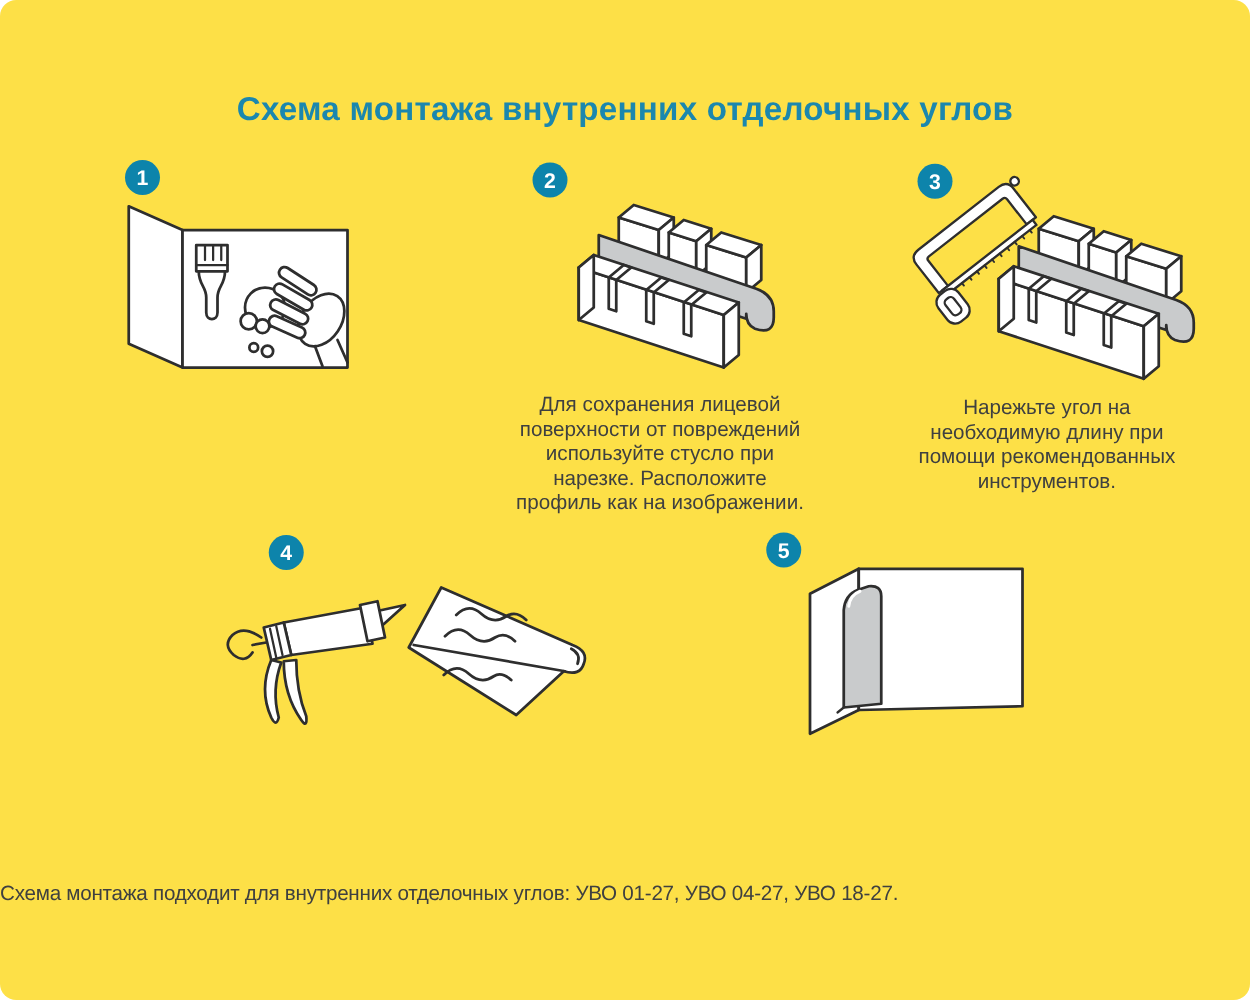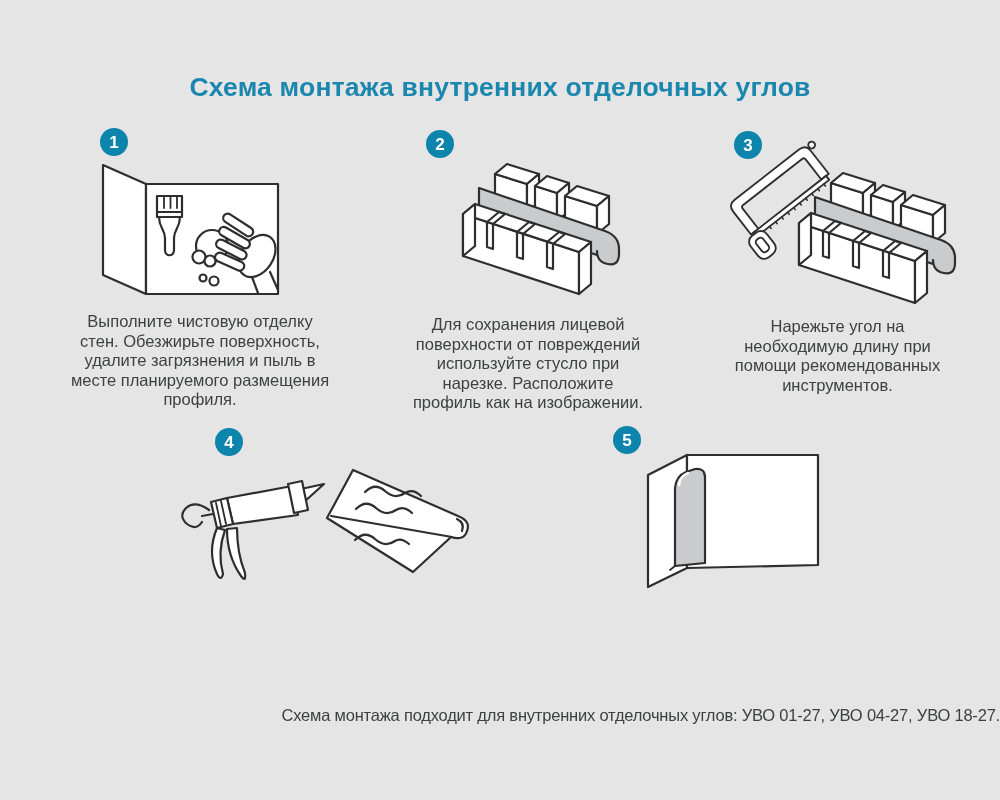--- a/index.html
+++ b/index.html
@@ -1,34 +1,34 @@
 <!DOCTYPE html>
 <html><head>
 <meta charset="utf-8">
 <style>
   html,body{margin:0;padding:0;background:#fff;}
   .canvas{
-    position:relative;width:1000px;height:800px;background:#e5e5e5;
-    font-family:"Liberation Sans",sans-serif;overflow:hidden;
+    position:relative;width:1000px;height:800px;background:#fde047;
+    font-family:"Liberation Sans",sans-serif;overflow:hidden;border-radius:13px;
   }
   .title{
     position:absolute;top:72px;left:0;width:1000px;text-align:center;
     color:#1b87ae;font-size:26.5px;font-weight:bold;letter-spacing:.2px;
   }
   .badge{
     position:absolute;width:28px;height:28px;border-radius:50%;
     background:#0d84ab;color:#ffffff;font-size:17px;font-weight:bold;
     display:flex;align-items:center;justify-content:center;line-height:1;
   }
   .step-text{
     position:absolute;text-align:center;white-space:pre-line;
     color:#3f4040;font-size:16.5px;line-height:19.6px;
   }
   .footer{
-    position:absolute;top:706px;left:0;width:1000px;text-align:right;
+    position:absolute;top:706px;left:0;width:1000px;text-align:left;
     color:#3f4040;font-size:16.5px;letter-spacing:-0.2px;
   }
   svg.illu{position:absolute;}
   .ln{fill:#ffffff;stroke:#2e2e2e;stroke-width:2.2;stroke-linejoin:round;stroke-linecap:round;}
   .ln-n{fill:none;stroke:#2e2e2e;stroke-width:2.2;stroke-linejoin:round;stroke-linecap:round;}
   .ln-g{fill:#c9cbcc;stroke:#2e2e2e;stroke-width:2.2;stroke-linejoin:round;stroke-linecap:round;}
   .ln-t{fill:none;stroke:#2e2e2e;stroke-width:1.8;stroke-linecap:round;}
 </style>
 </head>
 <body>
@@ -140,25 +140,20 @@
       <path class="ln" d="M8,32 L47,12 L47,125 L8,144 Z"></path>
       <path class="ln" d="M47,12 L178,12 L178,122 L47,125 Z"></path>
     </g>
     <g>
       <path class="ln-g" d="M35,45 Q36,33 46,29 L55,26 Q65,25 65,34 L65,120 L35,123 Z"></path>
       <path class="ln-t" d="M39,42 Q40,33 48,30" style="stroke:#ffffff;stroke-width:2.4"></path>
       <path class="ln-t" d="M35,123 L30,127"></path>
     </g>
   </svg>
 
-  <div class="step-text" style="left:30px;top:312px;width:340px">Выполните чистовую отделку
-стен. Обезжирьте поверхность,
-удалите загрязнения и пыль в
-месте планируемого размещения
-профиля.</div>
   <div class="step-text" style="left:690px;top:317px;width:295px">Нарежьте угол на
 необходимую длину при
 помощи рекомендованных
 инструментов.</div>
   <div class="step-text" style="left:372px;top:315px;width:312px">Для сохранения лицевой
 поверхности от повреждений
 используйте стусло при
 нарезке. Расположите
 профиль как на изображении.</div>
 

